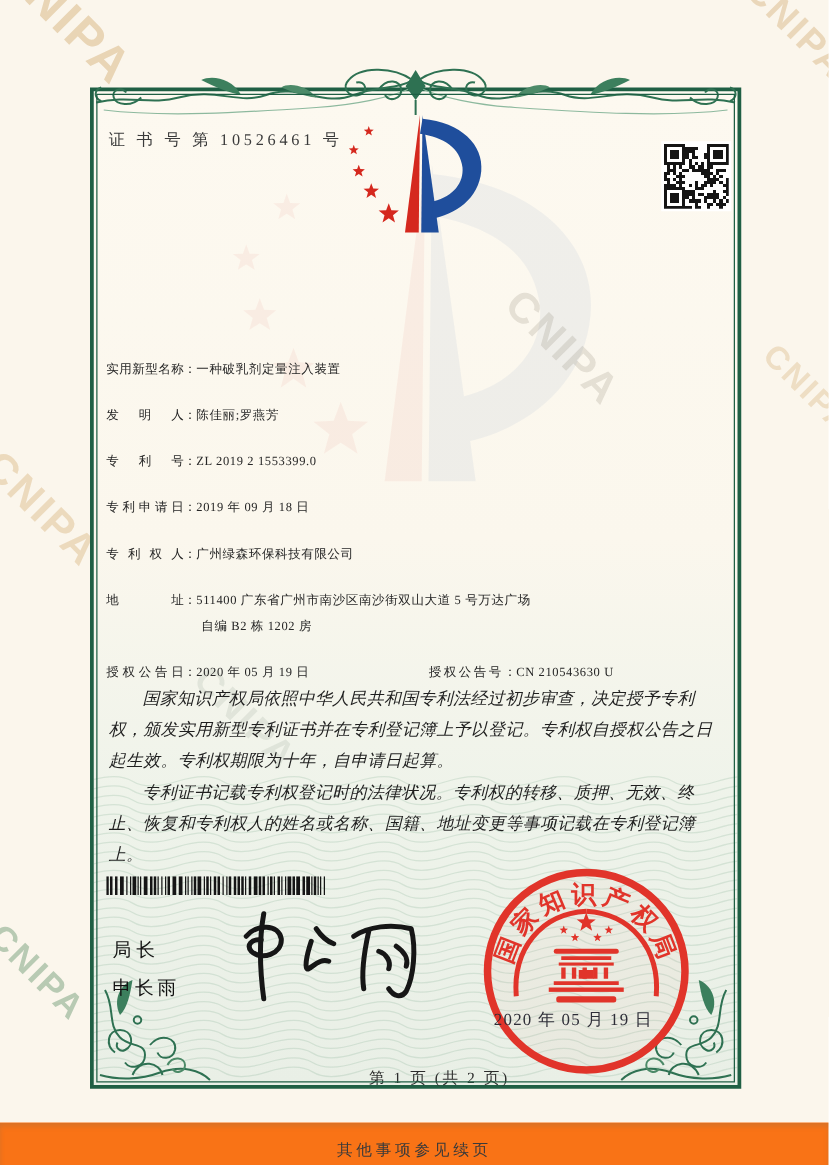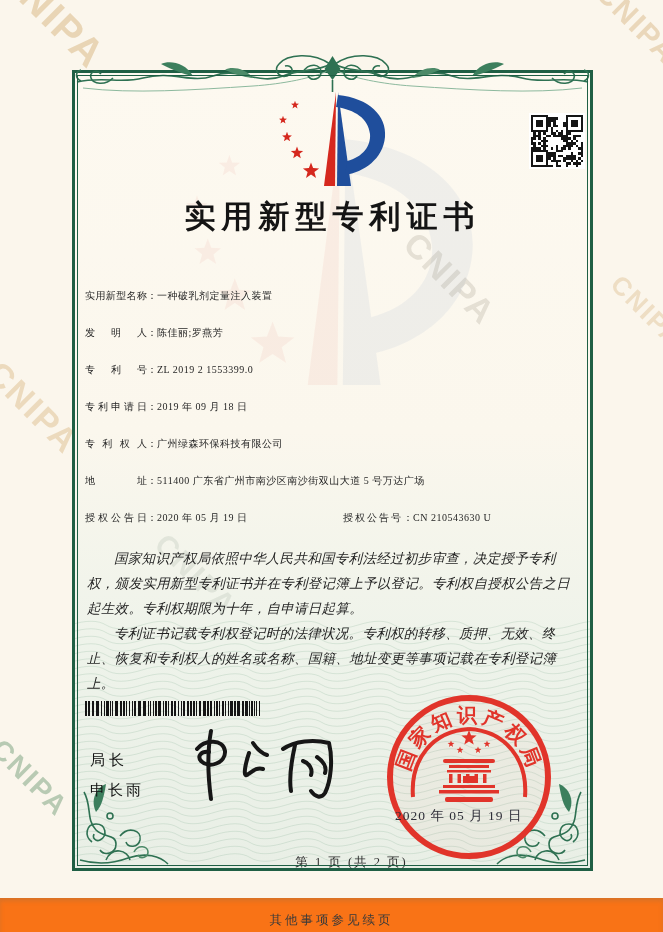--- a/index.html
+++ b/index.html
@@ -108,56 +108,57 @@
         <path d="M20,40 C14,28 20,16 30,12 C28,24 26,34 20,40 Z" fill="#3c7f5d" stroke="none"></path>
         <path d="M4,88 C18,92 36,92 52,86 C70,80 84,84 92,92"></path>
         <circle cx="34" cy="44" r="3"></circle>
         <path d="M58,80 c4,-8 14,-6 14,0 c0,5 -7,8 -10,3" stroke="#4c8a68"></path>
       </g>
     </svg>
     <svg class="orn-br" width="95" height="95" viewBox="0 0 95 95">
       <use href="#orn-corner" transform="translate(95,0) scale(-1,1)"></use>
     </svg>
 
+    <div class="cert-no">证 书 号 第 10526461 号</div>
 
     <div class="logo-wrap">
       <svg id="logo-svg" width="118" height="104" viewBox="0 0 118 104">
         <polygon points="63,3 51,97 62,97" fill="#d5281e"></polygon>
         <polygon points="65,3 64,97 78,97" fill="#1f4e9c"></polygon>
         <path d="M65,6 C96,9 114,27 112,48 C110,70 91,83 72,86 L74,72 C90,68 98,57 97,45 C95,29 82,21 63,18 Z" fill="#1f4e9c"></path>
         <g id="logo-stars" fill="#d5281e">
             <path d="M38.0 73.5L40.1 79.1L46.1 79.4L41.4 83.1L43.0 88.9L38.0 85.6L33.0 88.9L34.6 83.1L29.9 79.4L35.9 79.1ZM24.0 57.5L25.6 61.8L30.2 62.0L26.6 64.8L27.8 69.3L24.0 66.7L20.2 69.3L21.4 64.8L17.8 62.0L22.4 61.8ZM14.0 42.8L15.3 46.2L18.9 46.4L16.1 48.7L17.1 52.2L14.0 50.2L10.9 52.2L11.9 48.7L9.1 46.4L12.7 46.2ZM10.0 26.8L11.0 29.6L14.0 29.7L11.7 31.5L12.5 34.4L10.0 32.8L7.5 34.4L8.3 31.5L6.0 29.7L9.0 29.6ZM22.0 11.8L23.0 14.6L26.0 14.7L23.7 16.5L24.5 19.4L22.0 17.8L19.5 19.4L20.3 16.5L18.0 14.7L21.0 14.6Z"></path>
           </g>
       </svg>
     </div>
 
     <svg class="qr" id="qr-svg" viewBox="0 0 21 21" shape-rendering="crispEdges">
       <path id="qr-path" fill="#151515" d="M0 0h1v1h-1zM1 0h1v1h-1zM2 0h1v1h-1zM3 0h1v1h-1zM4 0h1v1h-1zM5 0h1v1h-1zM6 0h1v1h-1zM14 0h1v1h-1zM15 0h1v1h-1zM16 0h1v1h-1zM17 0h1v1h-1zM18 0h1v1h-1zM19 0h1v1h-1zM20 0h1v1h-1zM0 1h1v1h-1zM6 1h1v1h-1zM7 1h1v1h-1zM8 1h1v1h-1zM9 1h1v1h-1zM10 1h1v1h-1zM14 1h1v1h-1zM20 1h1v1h-1zM0 2h1v1h-1zM2 2h1v1h-1zM3 2h1v1h-1zM4 2h1v1h-1zM6 2h1v1h-1zM7 2h1v1h-1zM8 2h1v1h-1zM9 2h1v1h-1zM14 2h1v1h-1zM16 2h1v1h-1zM17 2h1v1h-1zM18 2h1v1h-1zM20 2h1v1h-1zM0 3h1v1h-1zM2 3h1v1h-1zM3 3h1v1h-1zM4 3h1v1h-1zM6 3h1v1h-1zM7 3h1v1h-1zM9 3h1v1h-1zM13 3h1v1h-1zM14 3h1v1h-1zM16 3h1v1h-1zM17 3h1v1h-1zM18 3h1v1h-1zM20 3h1v1h-1zM0 4h1v1h-1zM2 4h1v1h-1zM3 4h1v1h-1zM4 4h1v1h-1zM6 4h1v1h-1zM7 4h1v1h-1zM9 4h1v1h-1zM10 4h1v1h-1zM13 4h1v1h-1zM14 4h1v1h-1zM16 4h1v1h-1zM17 4h1v1h-1zM18 4h1v1h-1zM20 4h1v1h-1zM0 5h1v1h-1zM6 5h1v1h-1zM8 5h1v1h-1zM14 5h1v1h-1zM20 5h1v1h-1zM0 6h1v1h-1zM1 6h1v1h-1zM2 6h1v1h-1zM3 6h1v1h-1zM4 6h1v1h-1zM5 6h1v1h-1zM6 6h1v1h-1zM8 6h1v1h-1zM10 6h1v1h-1zM12 6h1v1h-1zM14 6h1v1h-1zM15 6h1v1h-1zM16 6h1v1h-1zM17 6h1v1h-1zM18 6h1v1h-1zM19 6h1v1h-1zM20 6h1v1h-1zM1 7h1v1h-1zM3 7h1v1h-1zM5 7h1v1h-1zM8 7h1v1h-1zM9 7h1v1h-1zM11 7h1v1h-1zM12 7h1v1h-1zM14 7h1v1h-1zM15 7h1v1h-1zM1 8h1v1h-1zM2 8h1v1h-1zM3 8h1v1h-1zM6 8h1v1h-1zM7 8h1v1h-1zM9 8h1v1h-1zM10 8h1v1h-1zM11 8h1v1h-1zM12 8h1v1h-1zM13 8h1v1h-1zM14 8h1v1h-1zM17 8h1v1h-1zM18 8h1v1h-1zM19 8h1v1h-1zM0 9h1v1h-1zM1 9h1v1h-1zM3 9h1v1h-1zM5 9h1v1h-1zM12 9h1v1h-1zM13 9h1v1h-1zM14 9h1v1h-1zM15 9h1v1h-1zM17 9h1v1h-1zM0 10h1v1h-1zM4 10h1v1h-1zM5 10h1v1h-1zM6 10h1v1h-1zM13 10h1v1h-1zM14 10h1v1h-1zM16 10h1v1h-1zM18 10h1v1h-1zM0 11h1v1h-1zM1 11h1v1h-1zM3 11h1v1h-1zM5 11h1v1h-1zM14 11h1v1h-1zM15 11h1v1h-1zM16 11h1v1h-1zM17 11h1v1h-1zM20 11h1v1h-1zM1 12h1v1h-1zM4 12h1v1h-1zM5 12h1v1h-1zM6 12h1v1h-1zM10 12h1v1h-1zM13 12h1v1h-1zM14 12h1v1h-1zM15 12h1v1h-1zM16 12h1v1h-1zM18 12h1v1h-1zM20 12h1v1h-1zM0 13h1v1h-1zM1 13h1v1h-1zM2 13h1v1h-1zM3 13h1v1h-1zM5 13h1v1h-1zM8 13h1v1h-1zM10 13h1v1h-1zM12 13h1v1h-1zM13 13h1v1h-1zM15 13h1v1h-1zM19 13h1v1h-1zM20 13h1v1h-1zM0 14h1v1h-1zM1 14h1v1h-1zM2 14h1v1h-1zM3 14h1v1h-1zM4 14h1v1h-1zM5 14h1v1h-1zM6 14h1v1h-1zM10 14h1v1h-1zM11 14h1v1h-1zM12 14h1v1h-1zM20 14h1v1h-1zM0 15h1v1h-1zM6 15h1v1h-1zM7 15h1v1h-1zM8 15h1v1h-1zM9 15h1v1h-1zM16 15h1v1h-1zM19 15h1v1h-1zM20 15h1v1h-1zM0 16h1v1h-1zM2 16h1v1h-1zM3 16h1v1h-1zM4 16h1v1h-1zM6 16h1v1h-1zM7 16h1v1h-1zM8 16h1v1h-1zM9 16h1v1h-1zM11 16h1v1h-1zM12 16h1v1h-1zM14 16h1v1h-1zM15 16h1v1h-1zM16 16h1v1h-1zM17 16h1v1h-1zM20 16h1v1h-1zM0 17h1v1h-1zM2 17h1v1h-1zM3 17h1v1h-1zM4 17h1v1h-1zM6 17h1v1h-1zM7 17h1v1h-1zM9 17h1v1h-1zM13 17h1v1h-1zM14 17h1v1h-1zM15 17h1v1h-1zM16 17h1v1h-1zM17 17h1v1h-1zM19 17h1v1h-1zM0 18h1v1h-1zM2 18h1v1h-1zM3 18h1v1h-1zM4 18h1v1h-1zM6 18h1v1h-1zM8 18h1v1h-1zM9 18h1v1h-1zM10 18h1v1h-1zM11 18h1v1h-1zM13 18h1v1h-1zM16 18h1v1h-1zM18 18h1v1h-1zM20 18h1v1h-1zM0 19h1v1h-1zM6 19h1v1h-1zM10 19h1v1h-1zM14 19h1v1h-1zM15 19h1v1h-1zM17 19h1v1h-1zM18 19h1v1h-1zM19 19h1v1h-1zM0 20h1v1h-1zM1 20h1v1h-1zM2 20h1v1h-1zM3 20h1v1h-1zM4 20h1v1h-1zM5 20h1v1h-1zM6 20h1v1h-1zM7 20h1v1h-1zM8 20h1v1h-1zM10 20h1v1h-1zM11 20h1v1h-1zM14 20h1v1h-1zM18 20h1v1h-1z"></path>
     </svg>
 
-    <h1 class="title">实用新型专利证书</h1>
 
     <div class="fields">
       <div class="field-row">
         <span class="flabel">实用新型名称</span><span>：</span><span class="fvalue">一种破乳剂定量注入装置</span>
       </div>
       <div class="field-row">
         <span class="flabel">发明人</span><span>：</span><span class="fvalue">陈佳丽;罗燕芳</span>
       </div>
       <div class="field-row">
         <span class="flabel">专利号</span><span>：</span><span class="fvalue">ZL 2019 2 1553399.0</span>
       </div>
       <div class="field-row">
         <span class="flabel">专利申请日</span><span>：</span><span class="fvalue">2019 年 09 月 18 日</span>
       </div>
       <div class="field-row">
         <span class="flabel">专利权人</span><span>：</span><span class="fvalue">广州绿森环保科技有限公司</span>
       </div>
       <div class="field-row">
         <span class="flabel">地址</span><span>：</span><span class="fvalue">511400 广东省广州市南沙区南沙街双山大道 5 号万达广场</span>
+        <div class="addr2">自编 B2 栋 1202 房</div>
       </div>
       <div class="field-row">
         <span class="flabel">授权公告日</span><span>：</span><span class="fvalue">2020 年 05 月 19 日</span>
         <span class="pair2">
           <span class="plabel2">授权公告号</span><span>：</span><span class="fvalue">CN 210543630 U</span>
         </span>
       </div>
     </div>
 
     <div class="body-text">

